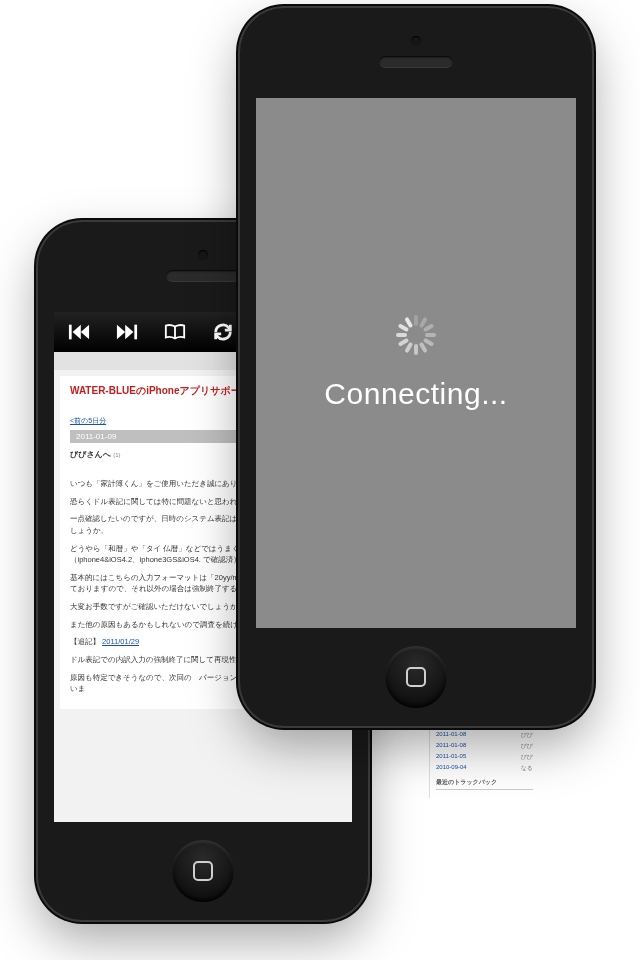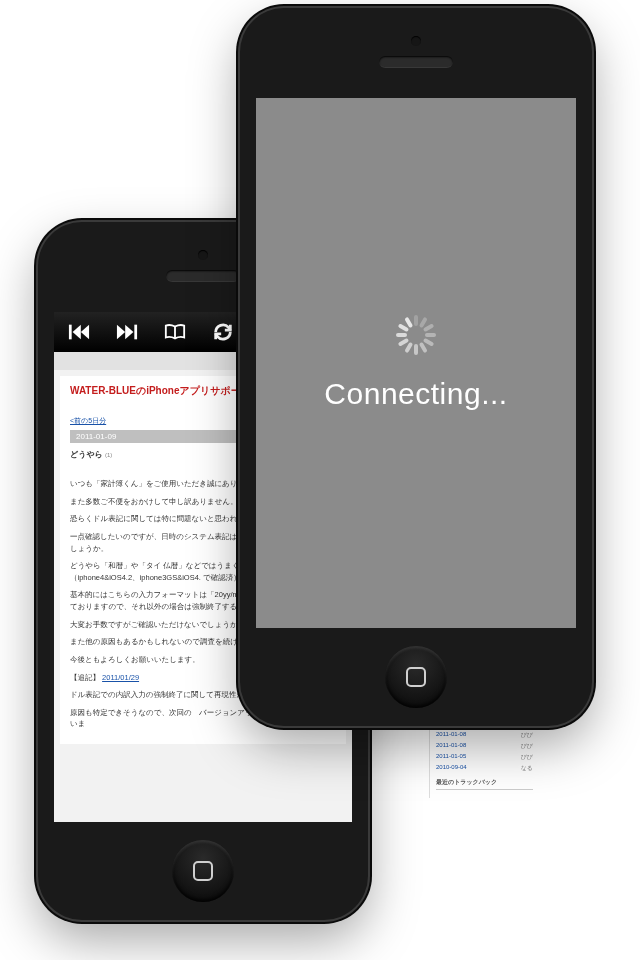--- a/index.html
+++ b/index.html
@@ -229,34 +229,32 @@
       </div>
 
       <div class="content">
         <div class="site-title">WATER-BLUEのiPhoneアプリサポート</div>
 
         <a class="prev-link" href="#">&lt;前の5日分</a>
 
         <div class="date-bar">2011-01-09</div>
 
         <div class="entry-title">
-          <span>どうやら</span>
+          <span>びびさんへ</span>
           <span class="sub">(1)</span>
         </div>
         <div class="meta-right">レビューコメント</div>
 
         <p class="para">いつも「家計簿くん」をご使用いただき誠にありがとうございます。</p>
-        <p class="para">また多数ご不便をおかけして申し訳ありません。</p>
         <p class="para">恐らくドル表記に関しては特に問題ないと思われます。</p>
         <p class="para">一点確認したいのですが、日時のシステム表記は「和暦」になっていますでしょうか。</p>
         <p class="para">どうやら「和暦」や「タイ 仏暦」などではうまく動作しません。（iphone4&amp;iOS4.2、iphone3GS&amp;iOS4. で確認済）</p>
         <p class="para">基本的にはこちらの入力フォーマットは「20yy/mm/dd」ということを想定しておりますので、それ以外の場合は強制終了するのかもしれません。</p>
         <p class="para">大変お手数ですがご確認いただけないでしょうか。</p>
         <p class="para">また他の原因もあるかもしれないので調査を続けます。</p>
-        <p class="para">今後ともよろしくお願いいたします。</p>
         <p class="para">
           <span class="postscript-label">【追記】</span>
           <a href="#" class="postscript-date">2011/01/29</a>
         </p>
         <p class="para">ドル表記での内訳入力の強制終了に関して再現性が確認できました。</p>
         <p class="para">原因も特定できそうなので、次回の　バージョンアップで対応させたいと思いま</p>
       </div>
     </div>
 
   </div>

